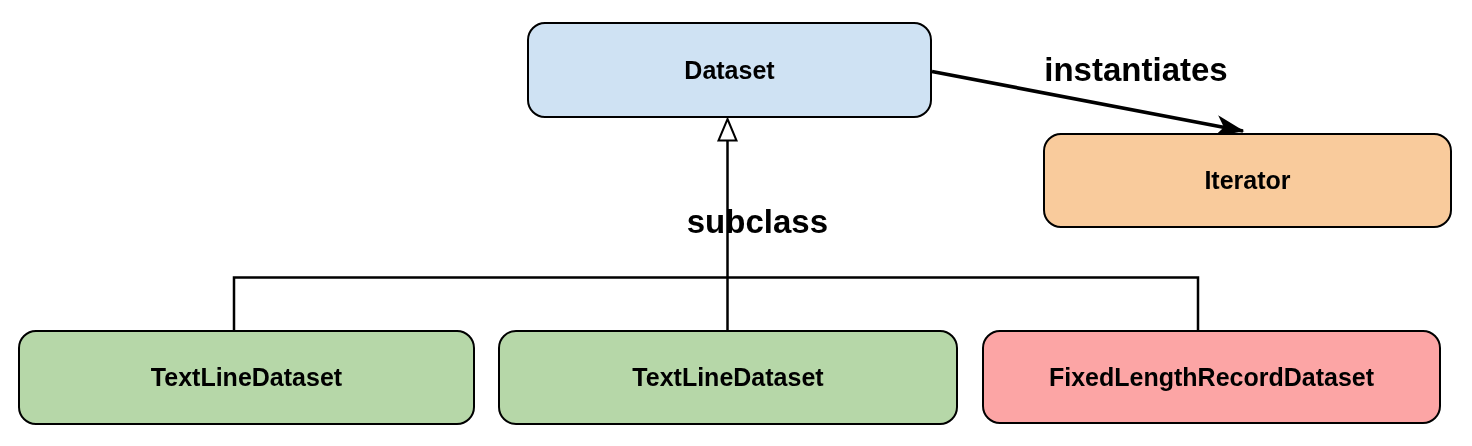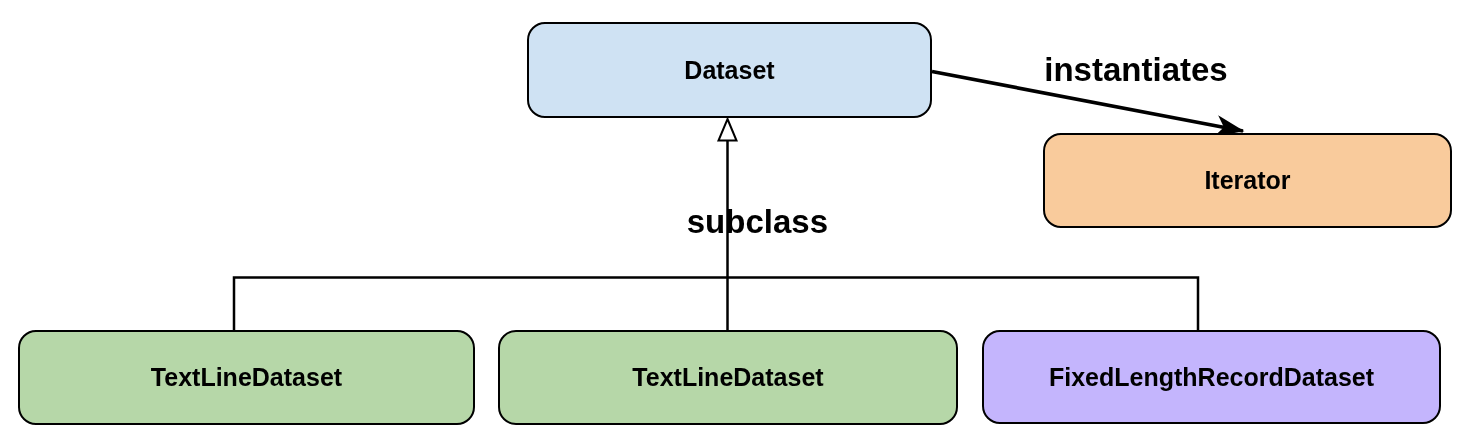--- a/index.html
+++ b/index.html
@@ -74,21 +74,21 @@
   </div>
 
   <div class="node" style="left: 18px; top: 330px; width: 457px; height: 95px; background-color: rgb(182, 215, 168);">
     <span>TextLineDataset</span>
   </div>
 
   <div class="node" style="left: 498px; top: 330px; width: 460px; height: 95px; background-color: rgb(182, 215, 168);">
     <span>TextLineDataset</span>
   </div>
 
-  <div class="node" style="left: 982px; top: 330px; width: 459px; height: 94px; background-color: #c4b5fd;">
+  <div class="node" style="left: 982px; top: 330px; width: 459px; height: 94px; background-color: #fca5a5;">
     <span>FixedLengthRecordDataset</span>
   </div>
 
   <div class="edge-label" style="left:628px; top:204px; width:200px; line-height:36px;text-align:right;">subclass</div>
 
   <div class="edge-label" style="left:1036px; top:52px; width:200px; line-height:36px;">instantiates</div>
 
 </div>
 
 </body></html>

